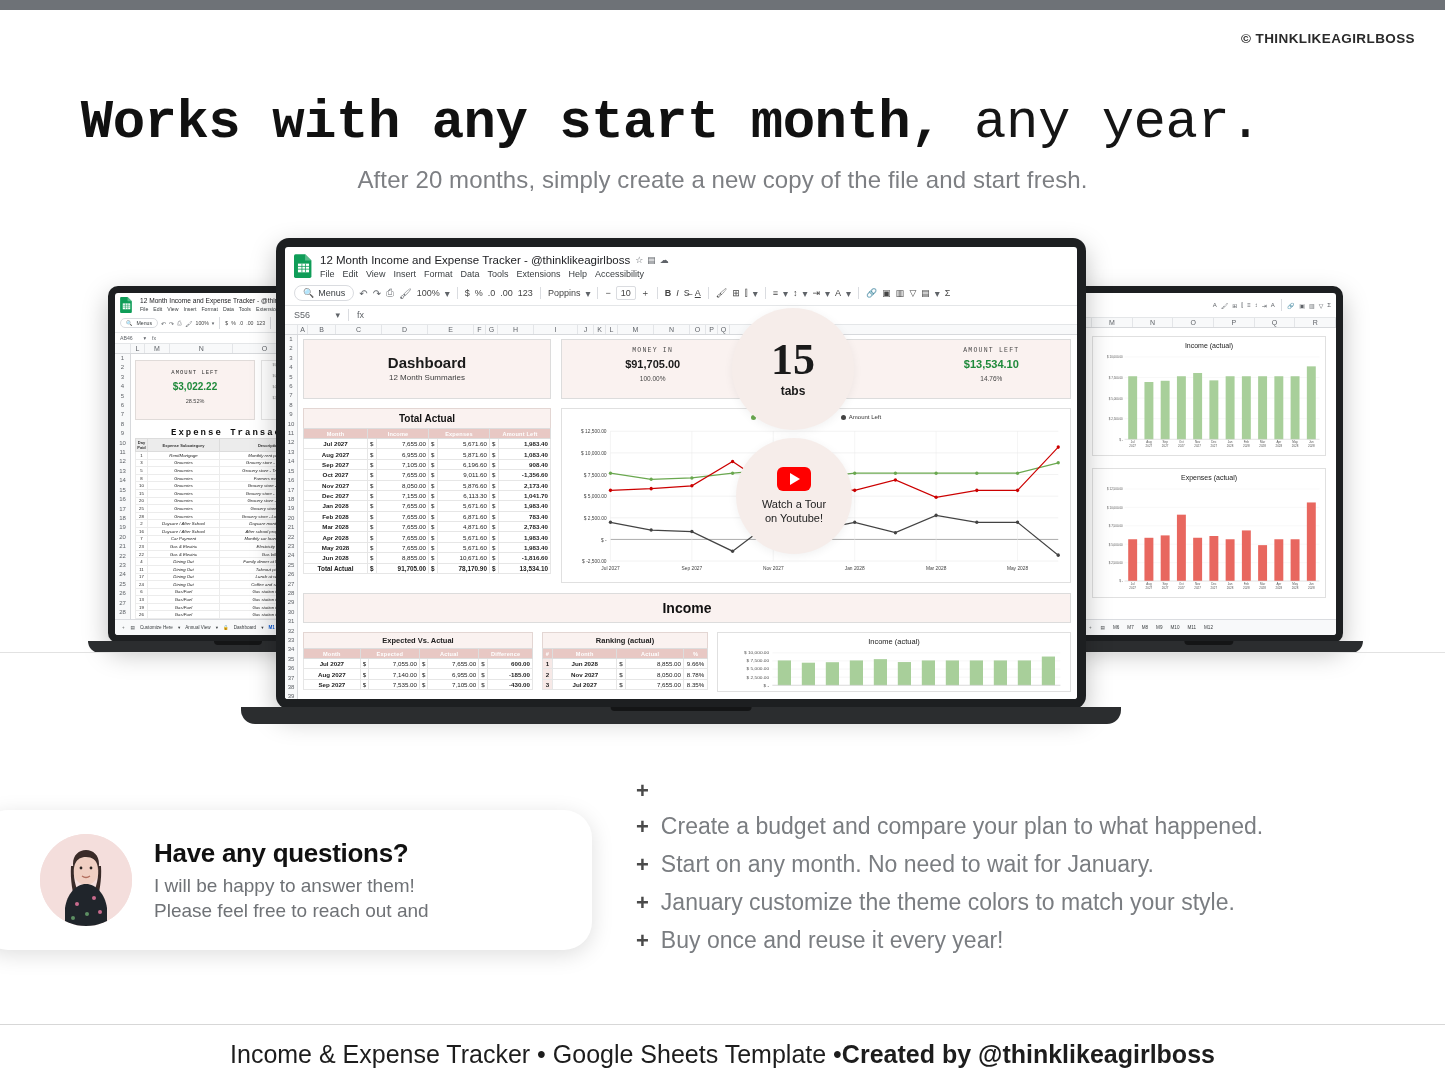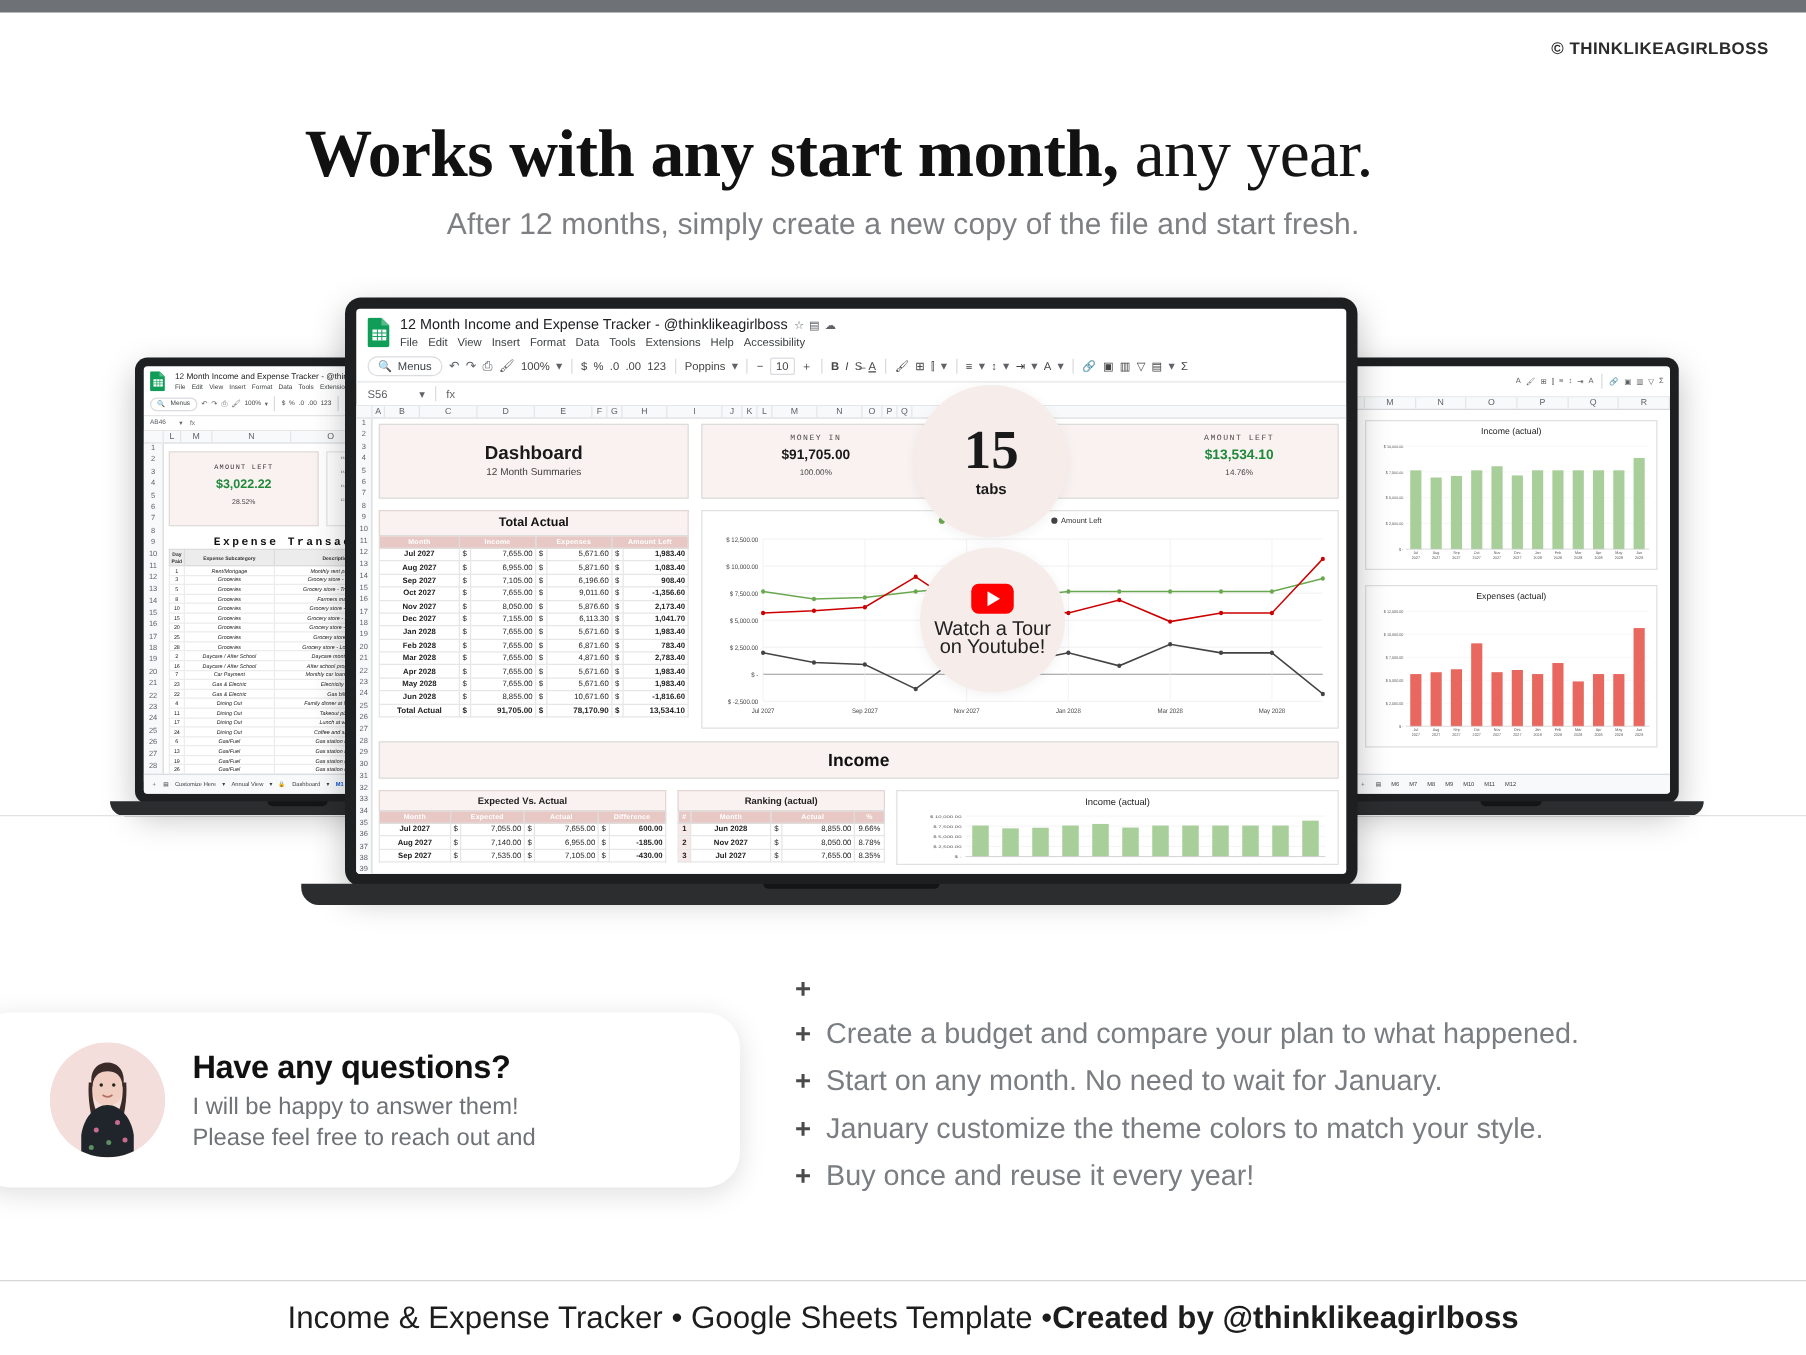--- a/index.html
+++ b/index.html
@@ -11,21 +11,21 @@
     overflow: hidden;
   }
   .topbar { position:absolute; top:0; left:0; width:1445px; height:10px; background:#6e7277; }
   .copyright {
     position:absolute; top:31px; right:30px;
     font-size:13.5px; letter-spacing:.4px; color:#2a2a2a; font-weight:700;
   }
   .headline {
     position:absolute; top:93px; left:0; width:1342px; text-align:center;
     font-size:54px; line-height:60px; color:#111; letter-spacing:-.5px;
-    font-family:Liberation Serif, serif;
+    font-family:Liberation Mono, monospace;
   }
   .headline b { font-weight:800; }
   .headline span { font-weight:400; color:#151515; }
   .subhead {
     position:absolute; top:166px; left:0; width:1445px; text-align:center;
     font-size:24px; color:#7d7f83; font-weight:400; letter-spacing:.1px;
   }
 
   
   .scene { position:absolute; top:248px; left:0; width:1445px; height:490px; }
@@ -150,21 +150,21 @@
   
   .badge {
     position:absolute; border-radius:50%; background:#f6edea;
     display:flex; flex-direction:column; align-items:center; justify-content:center;
     text-align:center; z-index:20; box-shadow:0 2px 10px rgba(0,0,0,.06);
   }
   #badge-tabs { left:1008px; top:308px; width:122px; height:122px; }
   #badge-tabs .n { font-family:"Liberation Serif",serif; font-size:44px; font-weight:700; color:#1a1a1a; line-height:40px;}
   #badge-tabs .l { font-size:12px; font-weight:700; color:#1a1a1a; margin-top:4px;}
   #badge-youtube { left:1012px; top:438px; width:116px; height:116px; }
-  #badge-youtube .cap { font-size:16px; color:#222; line-height:14px; margin-top:6px;}
+  #badge-youtube .cap { font-size:11px; color:#222; line-height:14px; margin-top:6px;}
   #badge-sheets { left:1008px; top:568px; width:120px; height:120px; }
   #badge-sheets .cap { font-size:11.5px; color:#222; line-height:14px; margin-top:5px;}
   .yt-ico { width:34px; height:24px; background:#f00; border-radius:6px; display:flex; align-items:center; justify-content:center;}
   .yt-ico::after{content:""; border-left:10px solid #fff; border-top:6px solid transparent; border-bottom:6px solid transparent; margin-left:2px;}
 
   
   .qcard {
     position:absolute; left:-20px; top:810px; width:612px; height:140px;
     background:#fff; border-radius:28px; box-shadow:0 5px 22px rgba(0,0,0,.13);
     display:flex; align-items:center; gap:22px; padding-left:60px; z-index:30;
@@ -191,21 +191,21 @@
 </head>
 <body>
 
 <div class="topbar"></div>
 
 <div class="copyright">© THINKLIKEAGIRLBOSS</div>
 
 <div class="headline">
   <b>Works with any start month,</b><span> any year.</span>
 </div>
-<div class="subhead">After 12 months, simply create a new copy of the file and start fresh.</div>
+<div class="subhead">After 20 months, simply create a new copy of the file and start fresh.</div>
 
 <div class="scene">
 
   <div class="laptop" id="laptop-left">
     <div class="lid">
       <div class="screen gs">
         <div class="gs-title-row" style="padding:4px 5px 1px 5px;">
           <svg class="gs-logo" viewBox="0 0 24 30" style="width:13px;height:16px;">
             <path d="M2 0h12l8 8v20a2 2 0 0 1-2 2H2a2 2 0 0 1-2-2V2a2 2 0 0 1 2-2z" fill="#0f9d58"></path>
             <path d="M14 0l8 8h-8z" fill="#57bb8a"></path>

